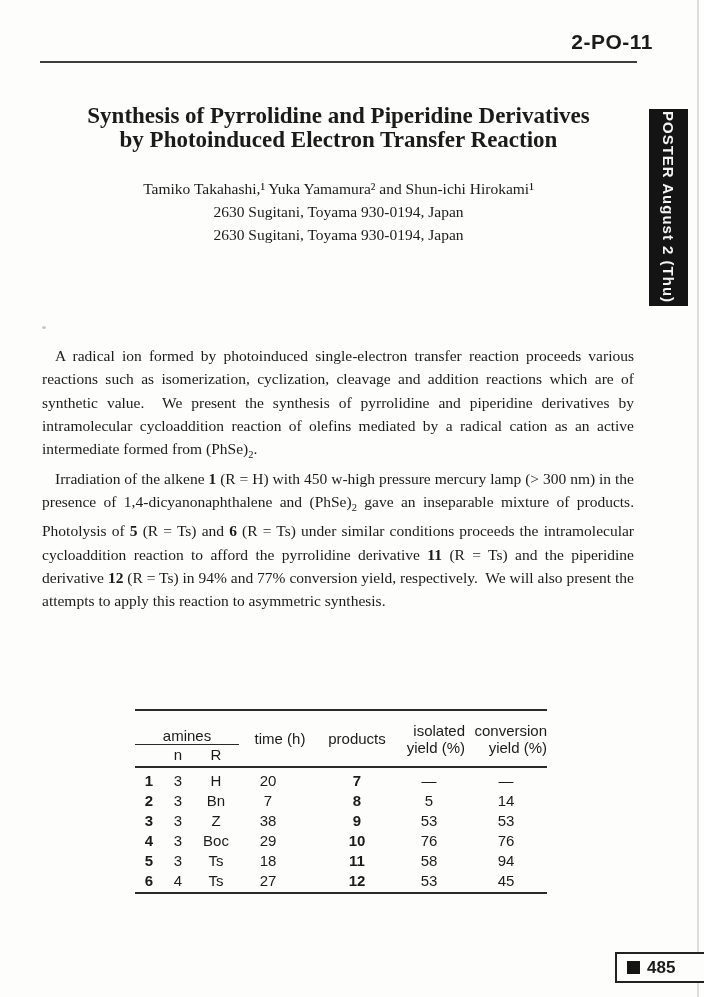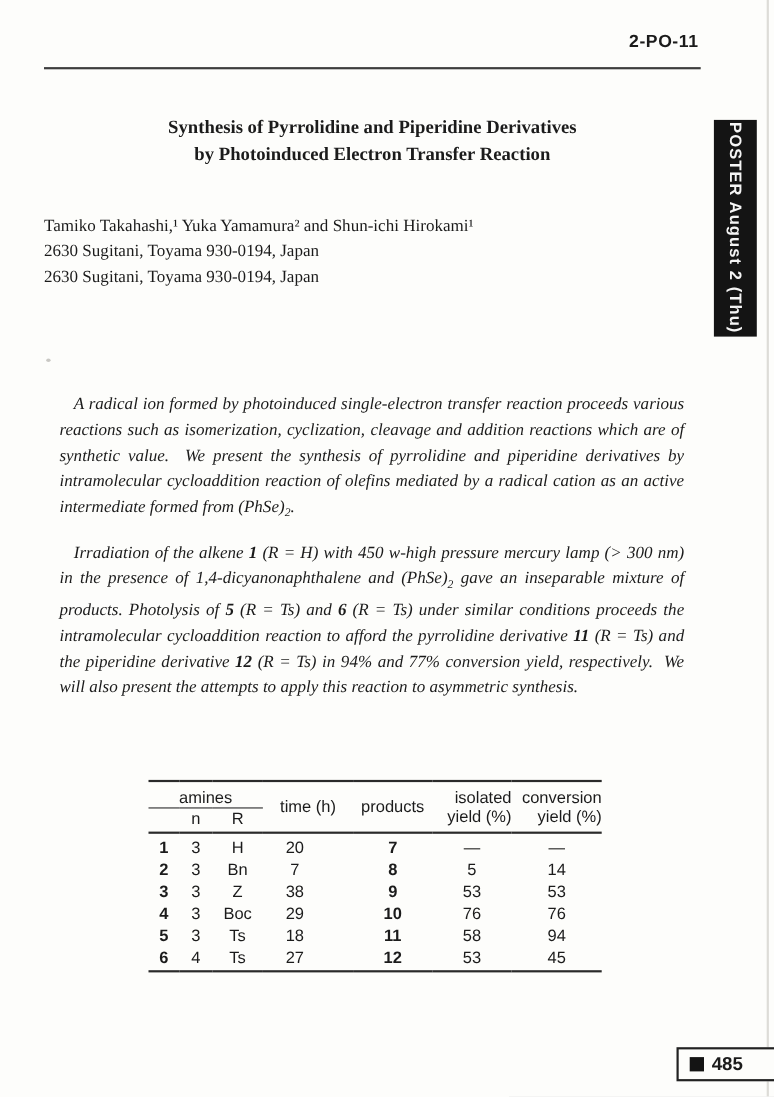--- a/index.html
+++ b/index.html
@@ -7,23 +7,23 @@
     position:relative;
     width:704px;height:997px;
     margin:0 auto;
     background:#fdfdfb;
     color:#1b1b1b;
     font-family:"Liberation Serif", serif;
     overflow:hidden;
   }
   
   .header-code{
-    position:absolute;top:30px;right:69px;
+    position:absolute;top:30px;right:51px;
     font-family:"Liberation Sans", sans-serif;
-    font-weight:bold;font-size:16px;letter-spacing:0.5px;
+    font-weight:bold;font-size:21px;letter-spacing:0.5px;
   }
   .header-rule{
     position:absolute;top:61px;left:40px;width:597px;height:2px;
     background:#3d3d3d;
   }
   
   .banner{
     position:absolute;left:649px;top:109px;width:39px;height:197px;
     display:flex;align-items:center;justify-content:center;
   }
@@ -37,32 +37,32 @@
     position:absolute;left:697px;top:0;width:2px;height:997px;
     background:#dddcd7;
   }
   .scan-dot{
     position:absolute;left:42px;top:326px;width:4px;height:3px;
     background:#c9c8c4;border-radius:50%;
   }
   
   .title{
     position:absolute;top:104px;left:40px;width:597px;
-    text-align:center;font-weight:bold;font-size:17px;line-height:24px;
+    text-align:center;font-weight:bold;font-size:23px;line-height:24px;
   }
   .authors{
-    position:absolute;top:194px;left:40px;width:597px;
-    text-align:left;font-size:15.5px;line-height:23.2px;
+    position:absolute;top:177px;left:40px;width:597px;
+    text-align:center;font-size:15.5px;line-height:23.2px;
   }
   
   .body-text{
     position:absolute;top:344px;left:42px;width:592px;
     font-size:15.5px;line-height:23.3px;text-align:justify;
   }
-  .body-text p{margin:12px;text-indent:13px;font-style:italic;}
+  .body-text p{margin:0;text-indent:13px;}
   .body-text sub{font-size:68%;}
   
   .scheme{
     position:absolute;top:580px;left:0;width:704px;height:130px;
     font-family:"Liberation Sans", sans-serif;
   }
   
   .results{
     position:absolute;top:709px;left:135px;width:412px;
     font-family:"Liberation Sans", sans-serif;font-size:15px;
@@ -73,21 +73,21 @@
   }
   .results col.c-entry{width:28px;}
   .results col.c-n{width:30px;}
   .results col.c-r{width:46px;}
   .results col.c-time{width:82px;}
   .results col.c-prod{width:72px;}
   .results col.c-iso{width:72px;}
   .results col.c-conv{width:82px;}
   .results th{font-weight:normal;font-size:15px;padding:0;text-align:center;vertical-align:middle;}
   .results thead{border-bottom:2px solid #2a2a2a;}
-  .results .amines-th{border-bottom:1.5px solid #2a2a2a;padding-top:6px;}
+  .results .amines-th{border-bottom:1.5px solid #2a2a2a;padding-top:16px;}
   .results .sub-head th{padding:1px 0 3px;}
   .results .two-line{white-space:pre-line;line-height:17px;text-align:right;}
   .results td{text-align:center;padding:1px 0;height:18px;vertical-align:middle;}
   .results td.entry,.results td.prod{font-weight:bold;}
   .results td.time{text-align:center;padding-right:24px;}
   .results tbody tr:first-child td{padding-top:3px;}
   .results tbody tr:last-child td{padding-bottom:3px;}
   
   .pagebox{
     position:absolute;left:615px;top:952px;width:100px;height:31px;

